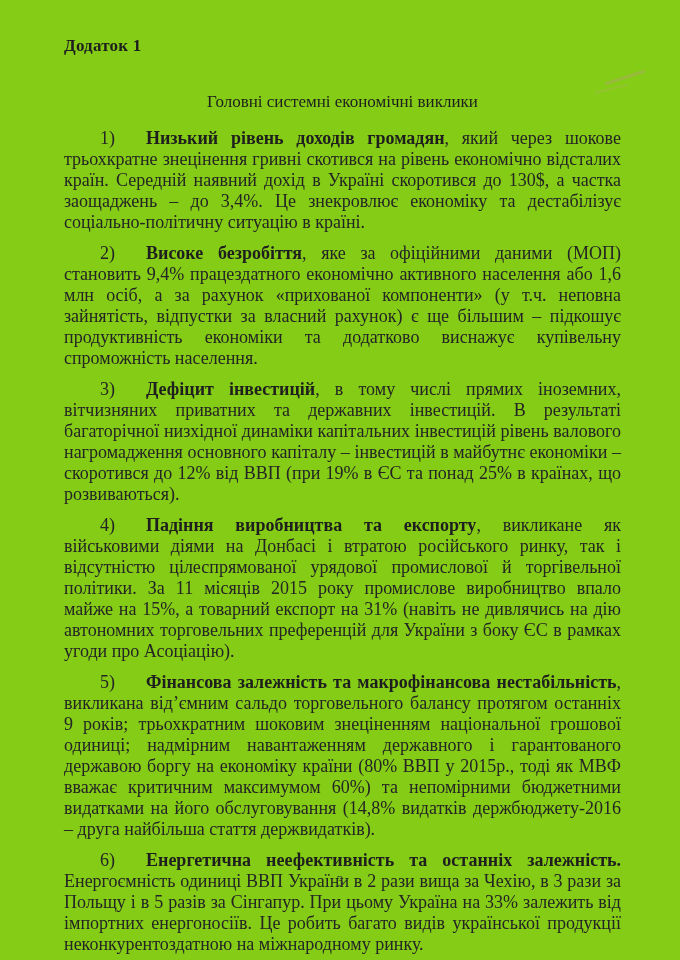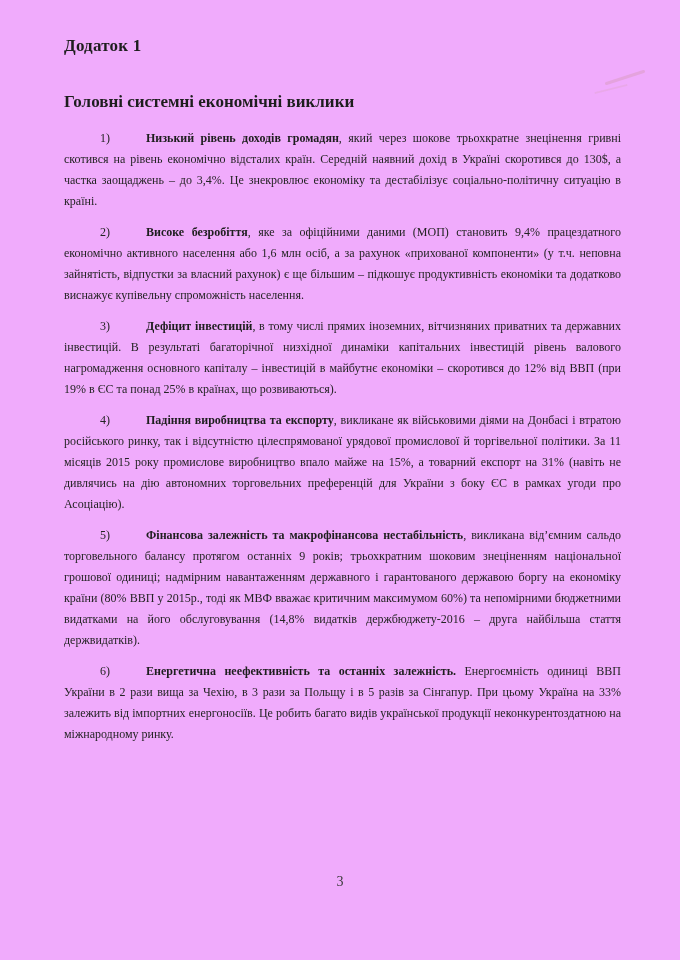--- a/index.html
+++ b/index.html
@@ -6,46 +6,47 @@
   body {
     width: 680px; height: 960px;
     background: #ffffff;
     font-family: "Liberation Serif", "DejaVu Serif", serif;
     color: #242424;
     overflow: hidden;
   }
   .page {
     position: relative;
     width: 680px; height: 960px;
-    background: #f0abfc;
+    background: #84cc16;
   }
   .appendix-label {
     position: absolute;
     left: 64px; top: 36px;
     font-weight: bold;
     font-size: 17px;
     letter-spacing: 0.2px;
     color: #1e1e1e;
   }
   .doc-title {
     position: absolute;
     left: 64px; top: 92px;
     width: 557px;
-    font-weight: bold;
+    text-align: center;
+    font-weight: normal;
     font-size: 17px;
     color: #1e1e1e;
   }
   .content {
     position: absolute;
     left: 64px; top: 128px;
     width: 557px;
   }
   p.item {
     margin: 0 0 10px 0;
-    font-size: 12px;
+    font-size: 18px;
     line-height: 21px;
     text-align: justify;
     text-indent: 36px;
     hyphens: none;
     color: #242424;
   }
   .item .num {
     display: inline-block;
     width: 46px;
     text-indent: 0;

